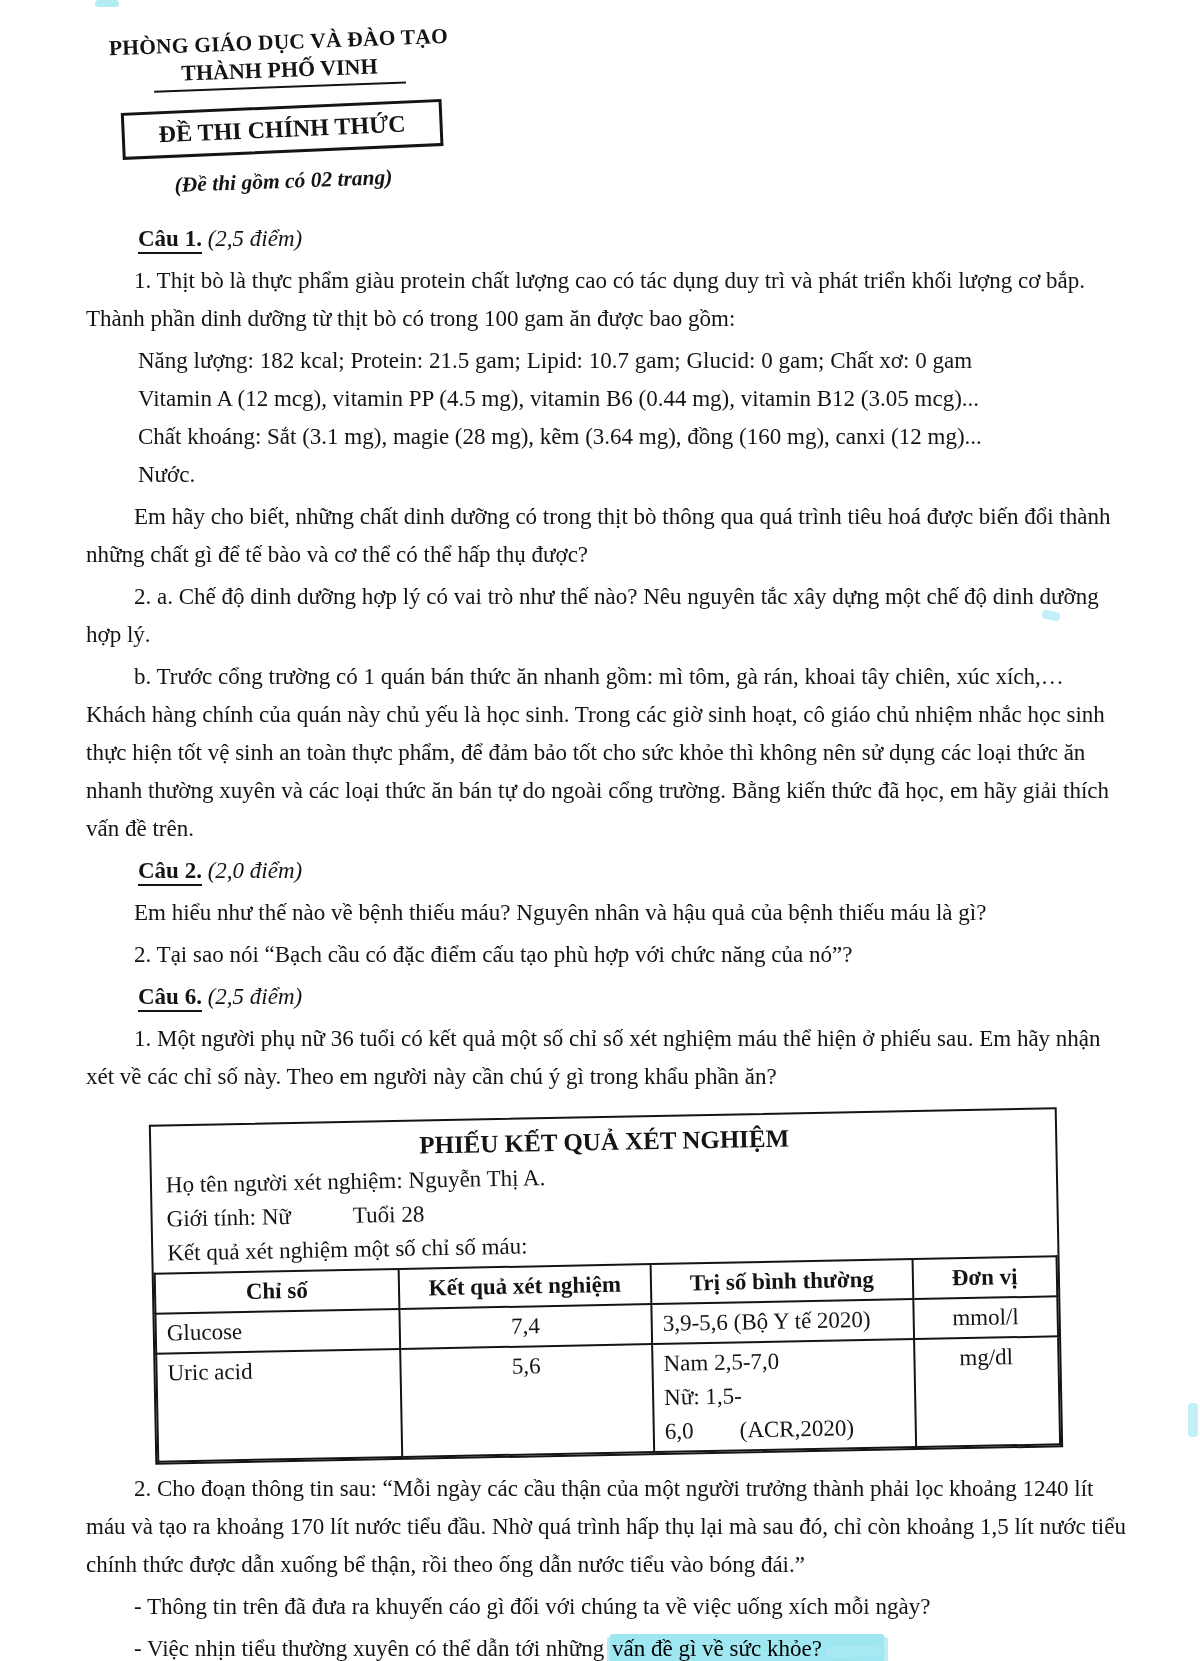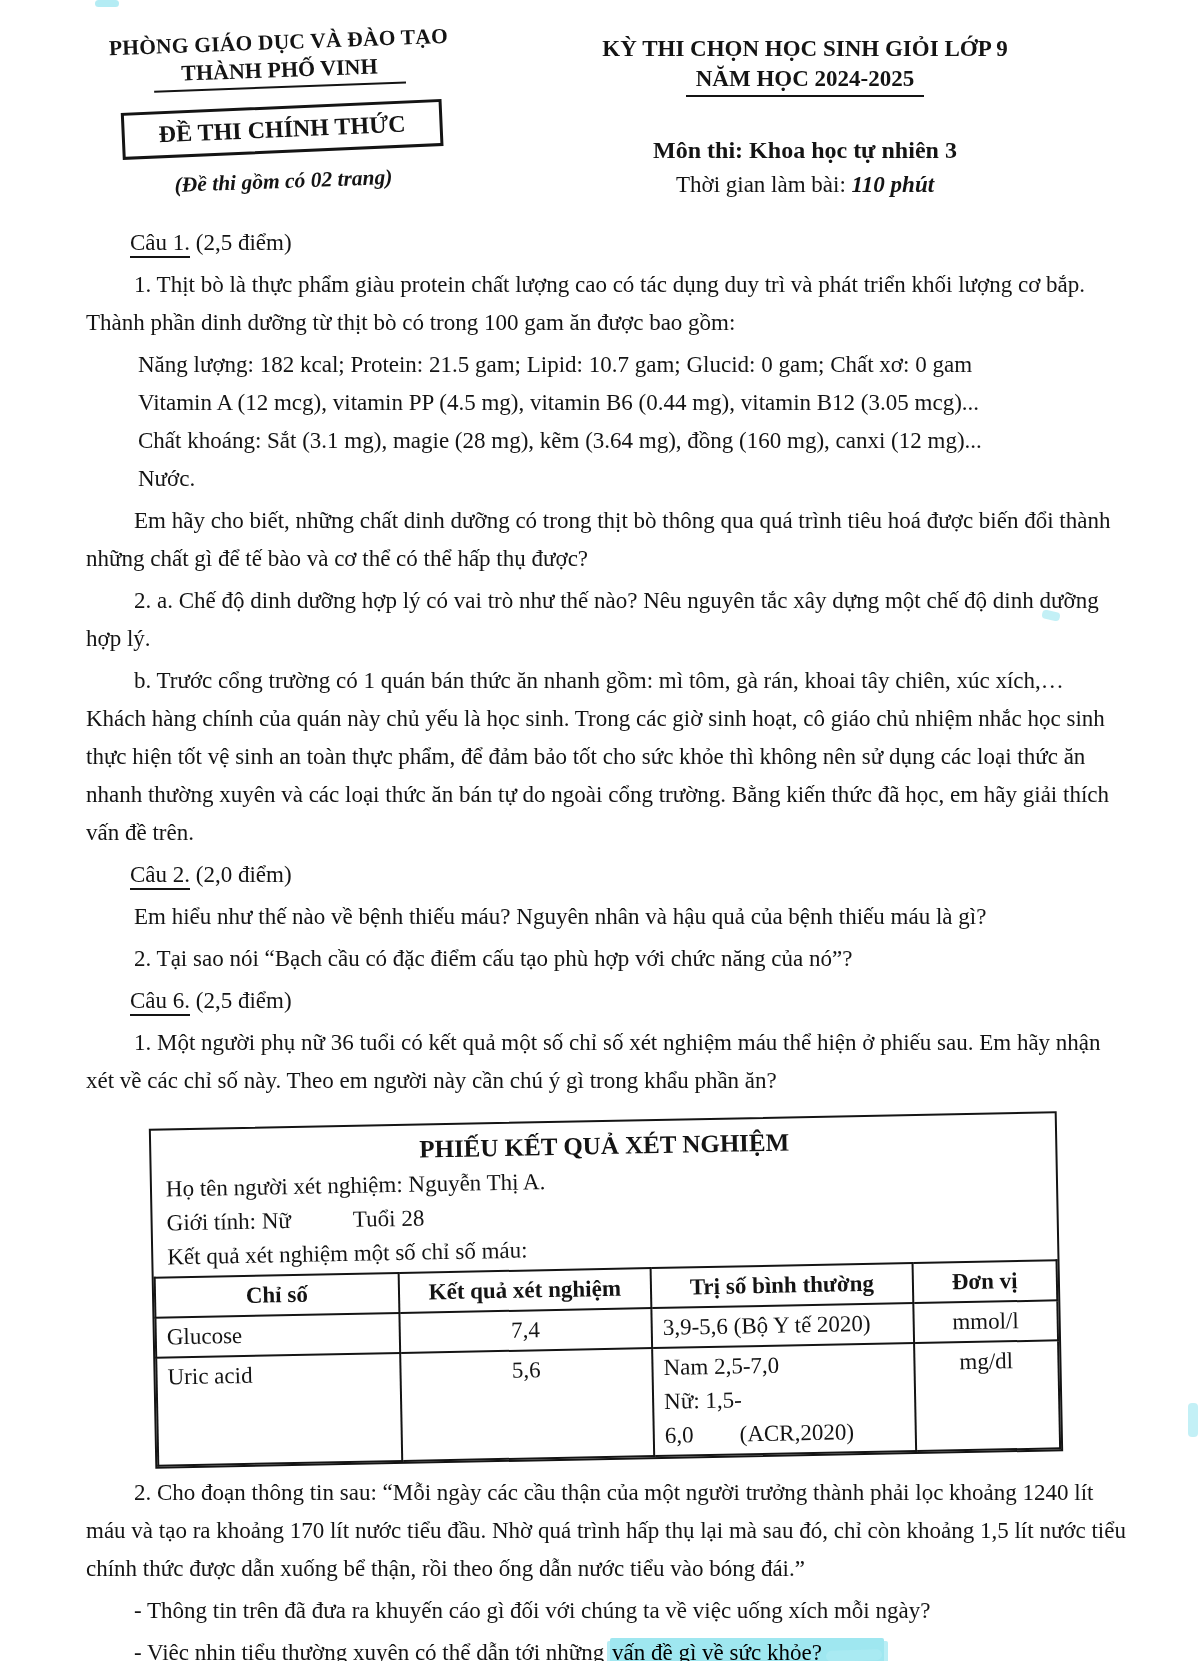--- a/index.html
+++ b/index.html
@@ -25,22 +25,22 @@
   .h-right .t1 { font-weight:bold; font-size:23px; }
   .h-right .t2 { display:inline-block; font-weight:bold; font-size:23px; border-bottom:2.5px solid #141414; padding:0 10px 3px; margin-top:4px; }
   .h-right .subject { font-weight:bold; font-size:24px; margin-top:40px; }
   .h-right .time { font-size:23px; margin-top:8px; }
   .h-right .time .dur { font-weight:bold; font-style:italic; }
 
   
   .content { margin-top:26px; font-size:23px; line-height:38px; }
   .para { margin:4px; text-indent:48px; }
   .qhead { margin:0; text-indent:48px; }
-  .qhead .qt { font-weight:normal; border-bottom:2.5px solid #141414; padding-bottom:1px; }
-  .qhead .pts { }
+  .qhead .qt { font-weight:bold; border-bottom:2.5px solid #141414; padding-bottom:1px;margin-left:8px; }
+  .qhead .pts { font-style:italic; }
   .nutrient { margin:0 0 0 56px; }
 
   
   .report {
     width:908px; margin:20px 0 14px 70px;
     border:2.5px solid #141414;
     transform:rotate(-1.1deg);
     padding:6px 12px 0 14px;
     box-sizing:border-box;
     background:#fff;
@@ -84,26 +84,20 @@
   <div class="artifact a3"></div>
 
   <div class="doc">
 
     <div class="header">
       <div class="h-left">
         <div class="org1">PHÒNG GIÁO DỤC VÀ ĐÀO TẠO</div>
         <div><span class="org2">THÀNH PHỐ VINH</span></div>
         <div><span class="exam-box">ĐỀ THI CHÍNH THỨC</span></div>
         <div class="note">(Đề thi gồm có 02 trang)</div>
-      </div>
-      <div class="h-right">
-        <div class="t1">KỲ THI CHỌN HỌC SINH GIỎI LỚP 9</div>
-        <div><span class="t2">NĂM HỌC 2024-2025</span></div>
-        <div class="subject">Môn thi: Khoa học tự nhiên 3</div>
-        <div class="time"><span>Thời gian làm bài: </span><span class="dur">110 phút</span></div>
       </div>
     </div>
 
     <div class="content">
 
       <p class="qhead"><span class="qt">Câu 1.</span><span class="pts"> (2,5 điểm)</span></p>
       <p class="para">1. Thịt bò là thực phẩm giàu protein chất lượng cao có tác dụng duy trì và phát triển khối lượng cơ bắp. Thành phần dinh dưỡng từ thịt bò có trong 100 gam ăn được bao gồm:</p>
       <div class="nutrient">Năng lượng: 182 kcal; Protein: 21.5 gam;  Lipid: 10.7 gam; Glucid: 0 gam; Chất xơ: 0 gam</div>
       <div class="nutrient">Vitamin A (12 mcg), vitamin PP (4.5 mg), vitamin B6 (0.44 mg), vitamin B12 (3.05 mcg)...</div>
       <div class="nutrient">Chất khoáng: Sắt (3.1 mg), magie (28 mg), kẽm (3.64 mg), đồng (160 mg), canxi (12 mg)...</div>

